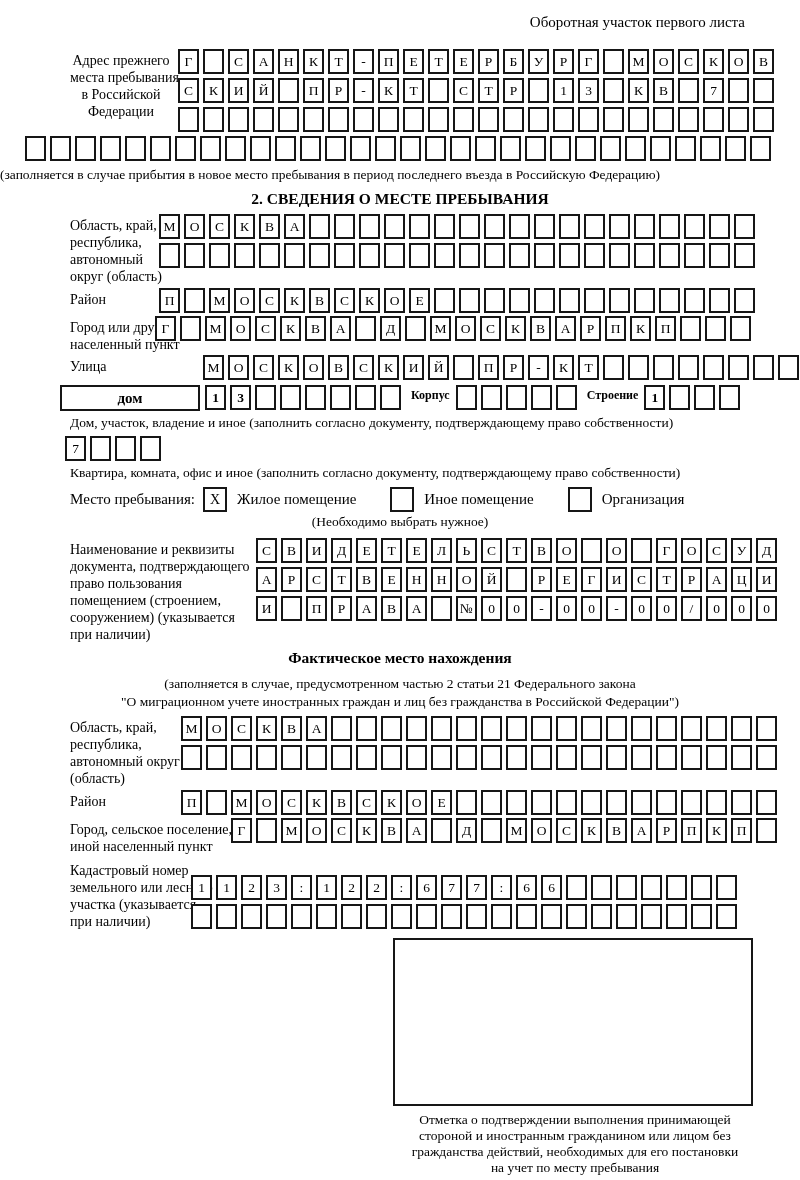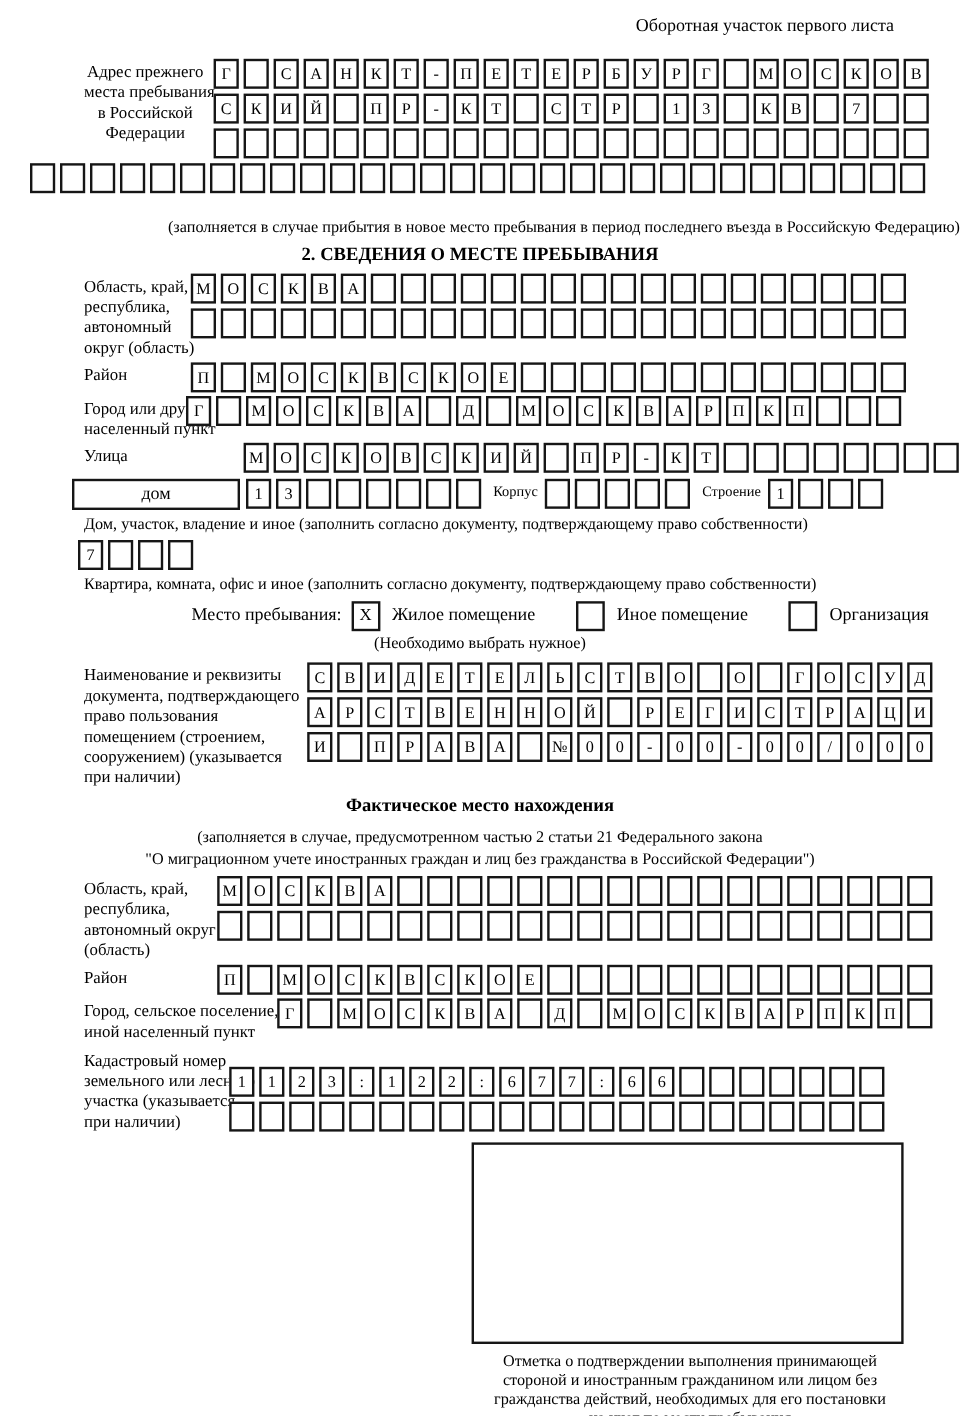--- a/index.html
+++ b/index.html
@@ -20,46 +20,46 @@
   .cellcol { display:flex; flex-direction:column; gap:4px; }
 
   .frow { display:flex; align-items:flex-start; }
   .lbl { font-size:14px; line-height:17px; padding-top:3px; flex:none; }
   .lbl div { white-space:nowrap; }
 
   .block-addr { margin:18px 0 0 70px; }
   .block-addr .lbl { width:102px;text-align:center; }
   .row4 { margin:4px 0 0 25px; }
 
-  .caption { font-size:13.5px; text-align:right; margin-top:20px; }
+  .caption { font-size:13.5px; text-align:left; margin-top:6px; }
   .caption-left { font-size:13.5px; margin:4px 16px 0 70px; }
   .heading { font-weight:bold; font-size:15.5px; text-align:center; margin-top:7px; }
 
   .sec-row { margin-left:70px; margin-top:3px; }
   .sec-row .lbl { width:89px; }
   .doc-block { margin-left:70px; margin-top:8px; }
   .doc-block .lbl { width:186px; }
 
   .act-row { margin-left:70px; margin-top:3px; }
   .act-row .lbl { width:111px; }
   .act-row .lbl-city { width:161px; }
   .act-row .lbl-cad { width:121px; }
   .cad-cells { margin-top:16px; }
 
-  .house-row { margin:5px 0 0 60px; display:flex; align-items:flex-start; }
+  .house-row { margin:5px 0 0 60px; display:flex; align-items:flex-start;font-weight:bold; }
   .widebox {
     flex:none; border:2px solid #161616; height:26px;
     display:flex; align-items:center; justify-content:center; font-size:15px;
   }
   .box-house { width:140px; margin-right:5px; }
   .box-flat { width:168px; margin-right:5px; }
   .inline-lbl { font-size:12px; padding:3px 6px 0 10px; white-space:nowrap; }
   .flat-row { margin:5px 0 0 65px; display:flex; align-items:flex-start; }
 
-  .stay-row { margin:6px 0 0 70px; display:flex; align-items:flex-start;justify-content:flex-end; }
+  .stay-row { margin:6px 0 0 70px; display:flex; align-items:flex-start; }
   .stay-lbl { font-size:15px; padding-top:4px; }
   .chk {
     flex:none; width:24px; height:25px; border:2px solid #161616;
     display:flex; align-items:center; justify-content:center;
     font-size:14px; margin:0 10px 0 8px;
   }
   .opt-lbl { font-size:15px; padding-top:4px; margin-right:26px; white-space:nowrap; }
   .stay-note { text-align:center; font-size:13.5px; margin-top:2px; }
 
   .fact-heading { font-weight:bold; font-size:15.5px; text-align:center; margin-top:6px; }

